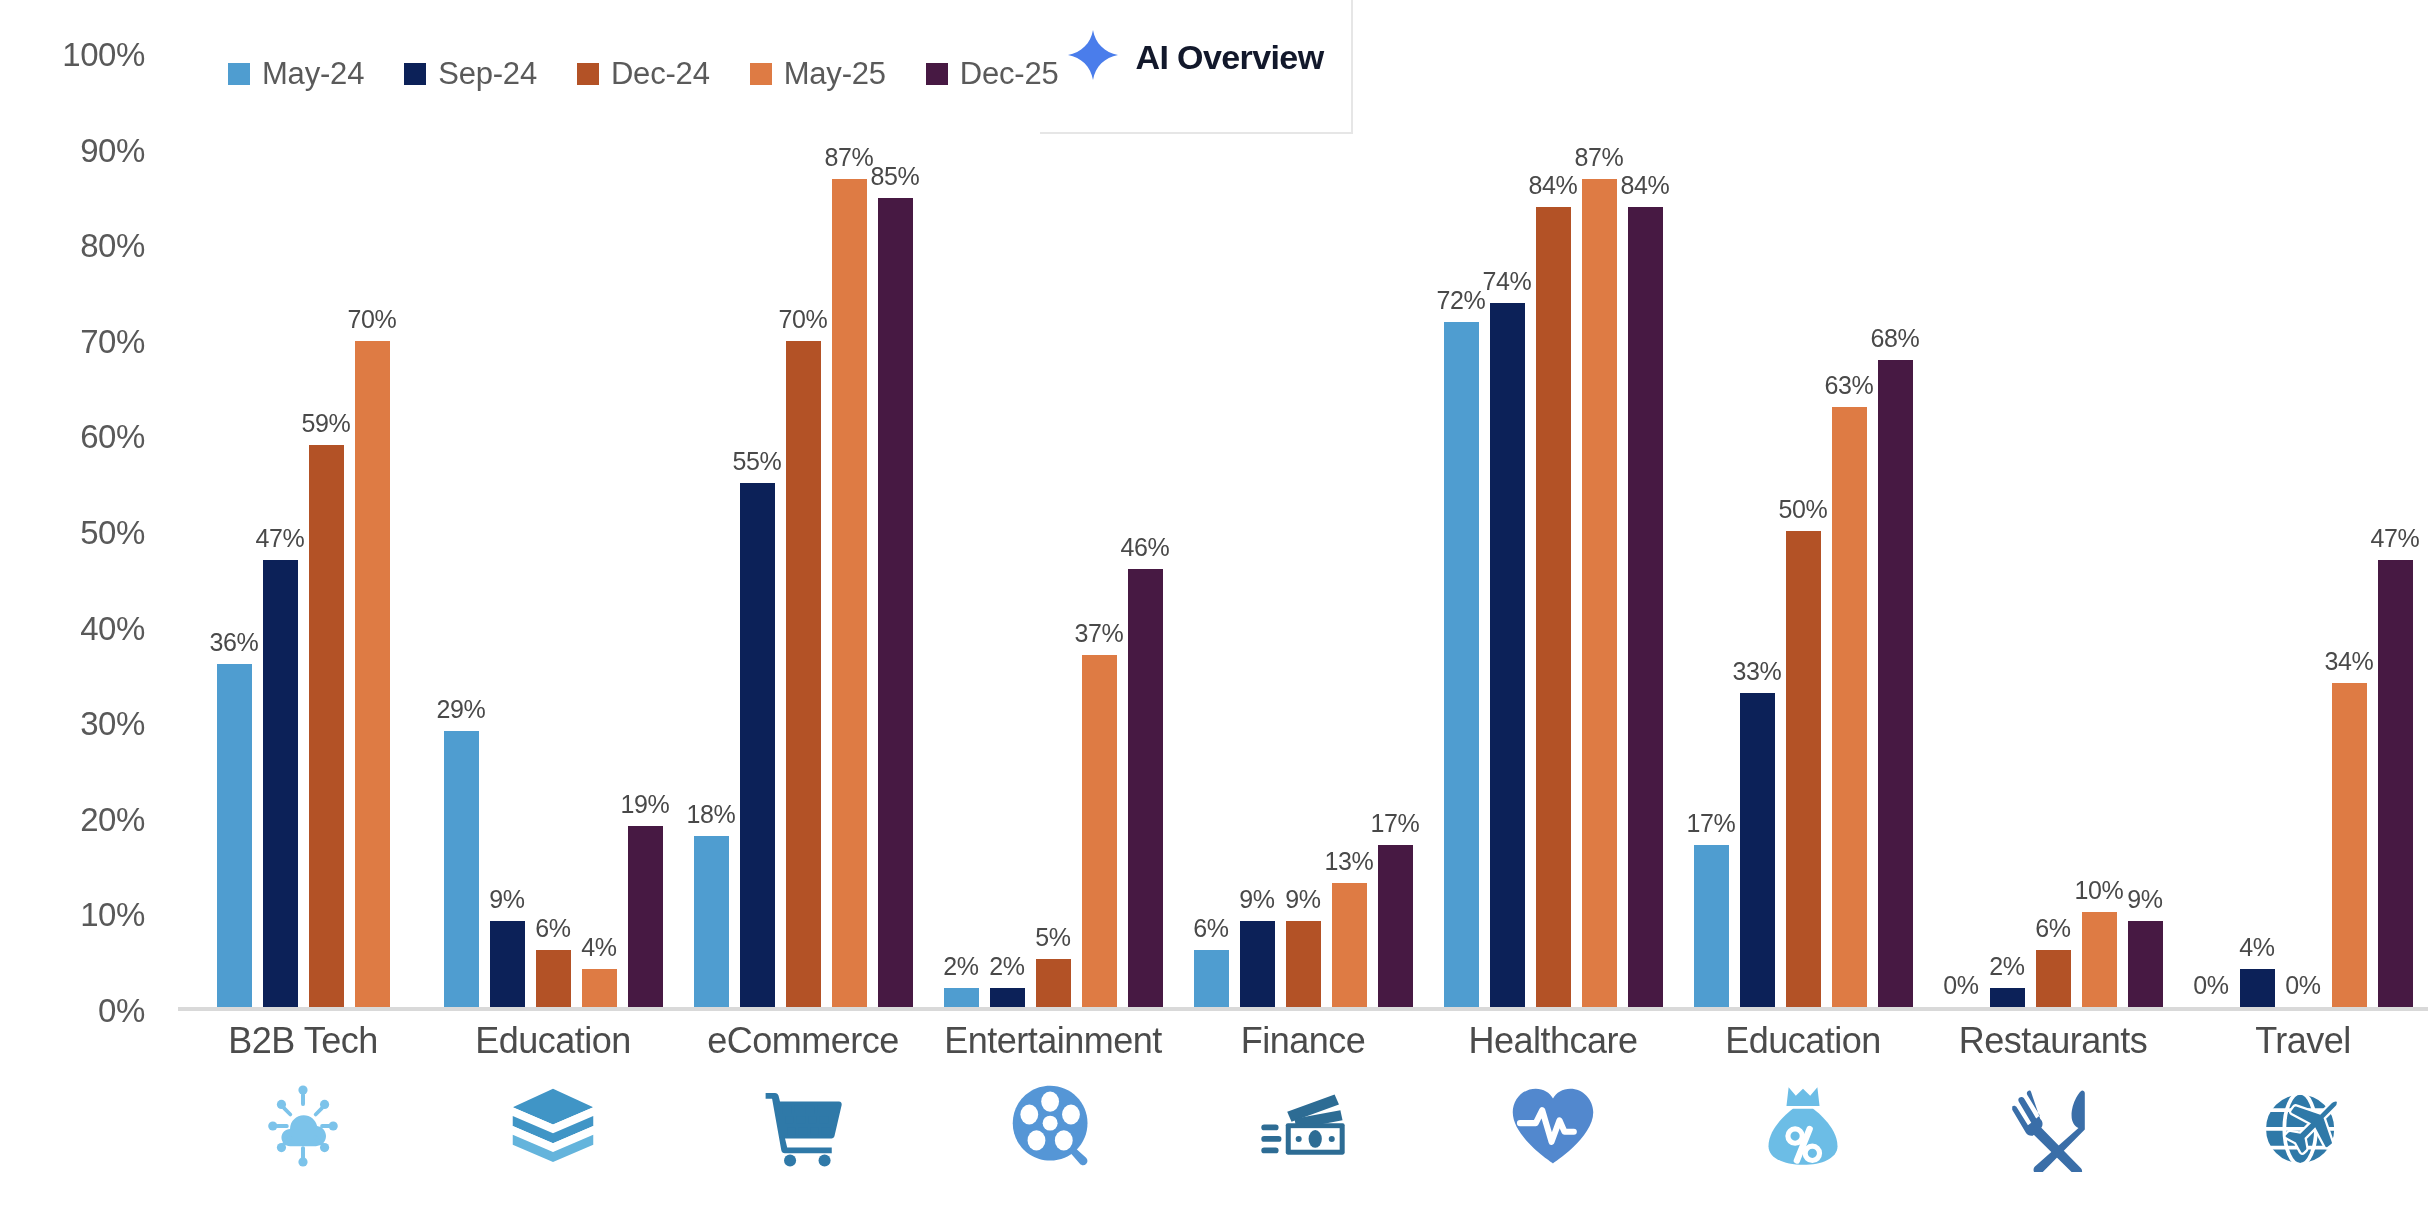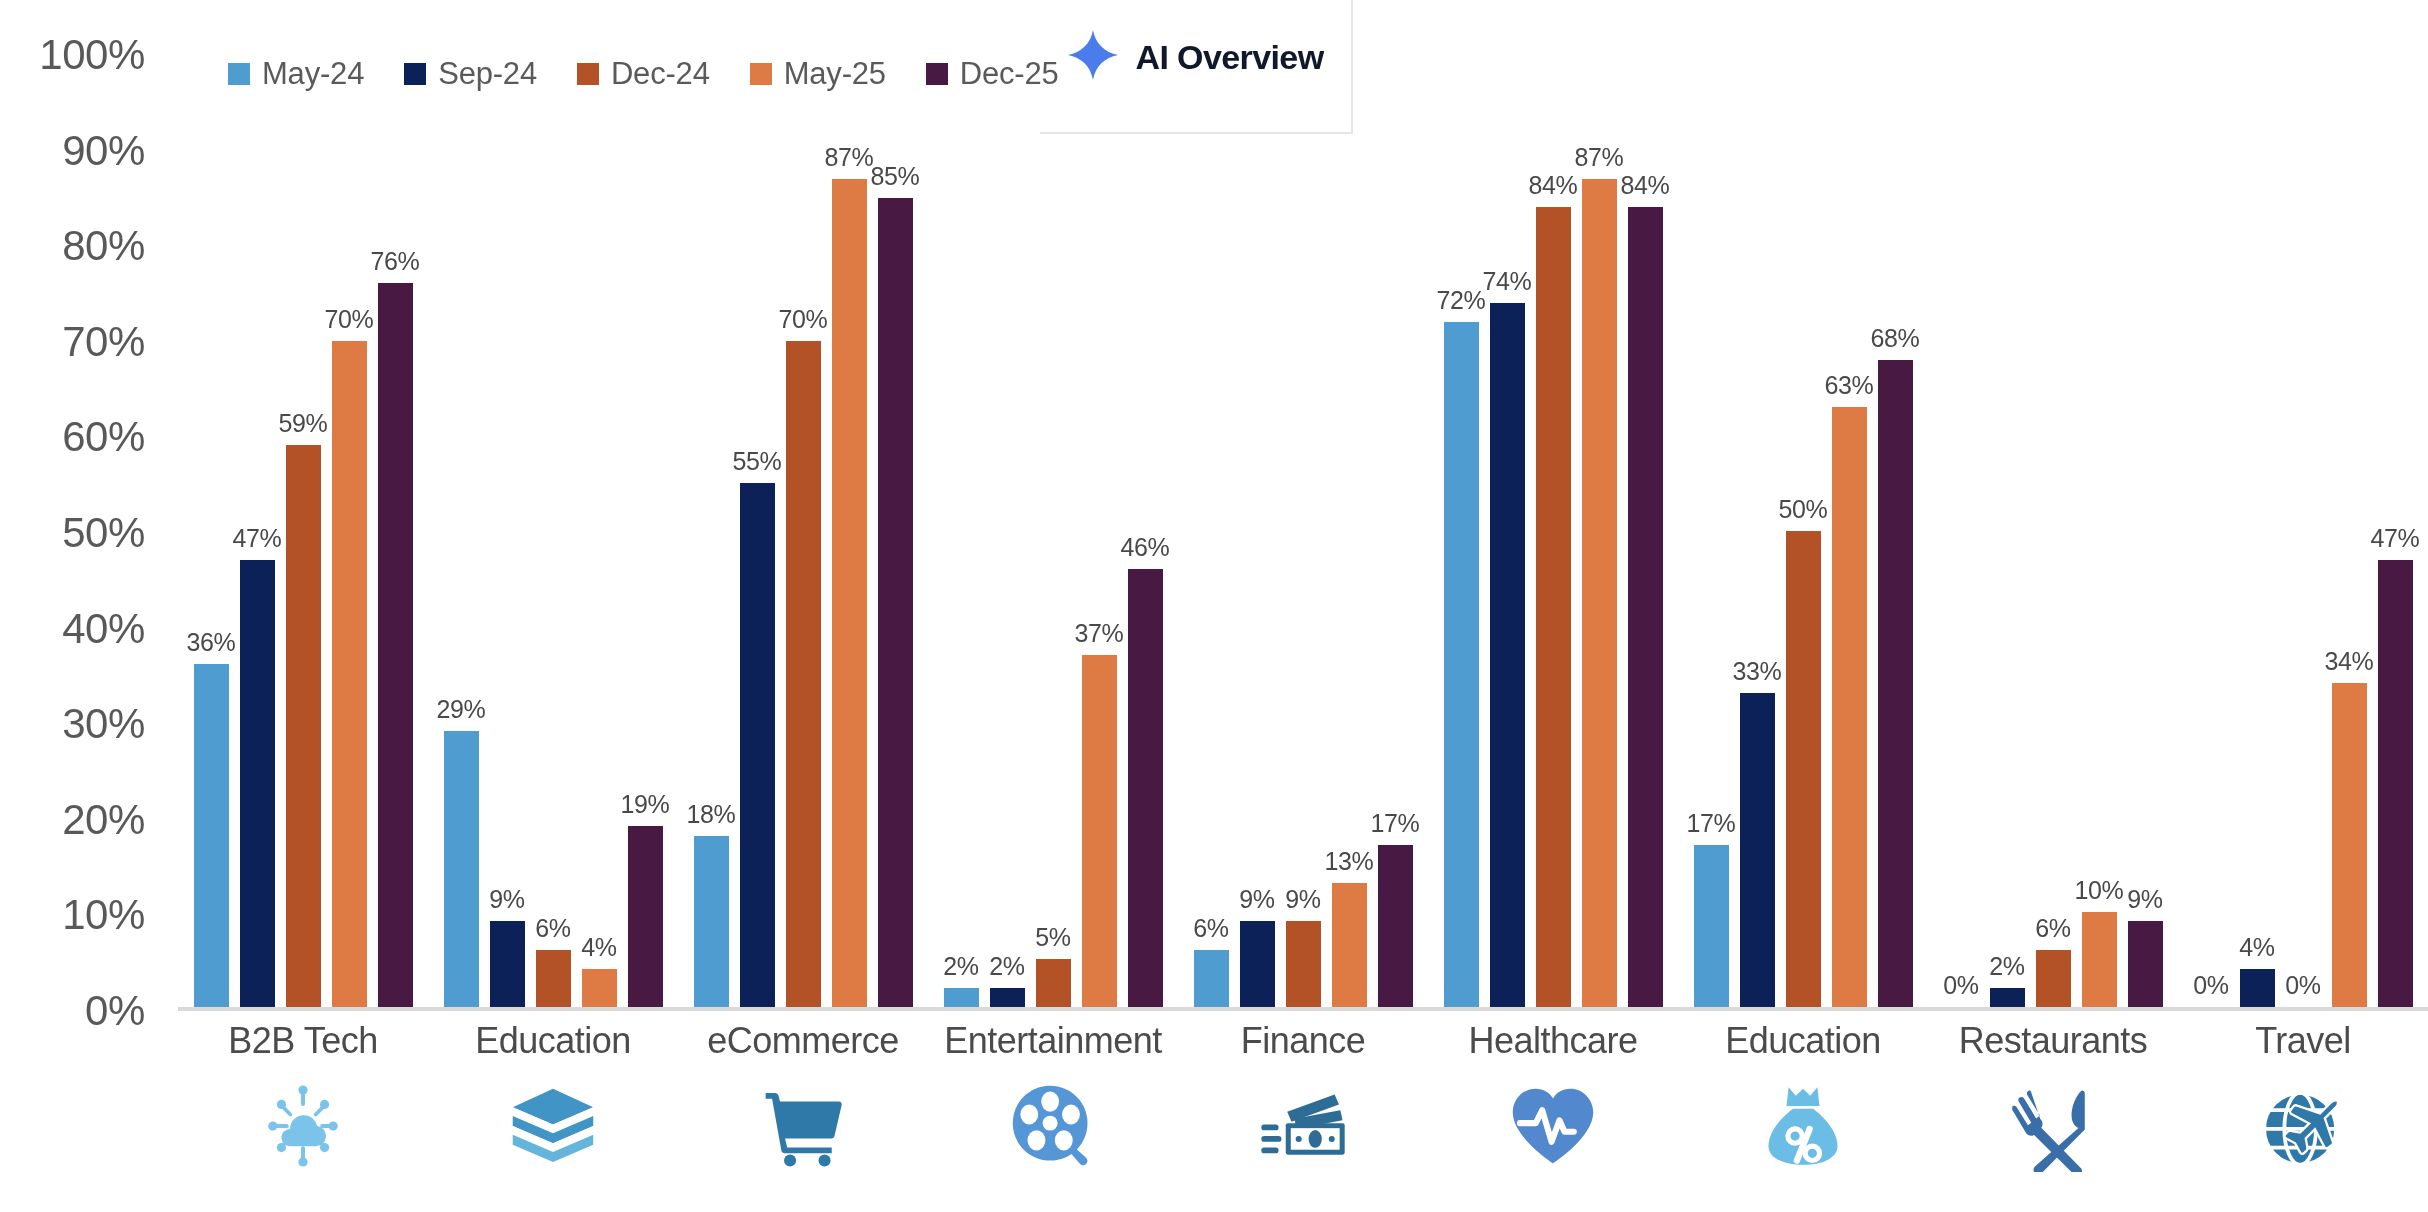--- a/index.html
+++ b/index.html
@@ -77,21 +77,21 @@
     width: 2250px;
     height: 956px;
   }
   #gridwrap { position: absolute; inset: 0; }
 
   .ytick {
     position: absolute;
     right: 100.5%;
     transform: translateY(-50%);
     margin-right: 22px;
-    font-size: 42px;
+    font-size: 33px;
     color: #595959;
     white-space: nowrap;
     letter-spacing: -0.5px;
   }
 
   #baseline {
     position: absolute;
     left: 0; right: 0;
     bottom: 0;
     height: 4px;
@@ -221,24 +221,20 @@
             <span class="bar-value" style="bottom: calc(47% + 9px);">47%</span>
             <div class="bar" style="height: 47%; background: rgb(12, 33, 88);"></div>
           </div>
           <div class="bar-slot">
             <span class="bar-value" style="bottom: calc(59% + 9px);">59%</span>
             <div class="bar" style="height: 59%; background: rgb(179, 82, 38);"></div>
           </div>
           <div class="bar-slot">
             <span class="bar-value" style="bottom: calc(70% + 9px);">70%</span>
             <div class="bar" style="height: 70%; background: rgb(222, 123, 68);"></div>
-          </div>
-          <div class="bar-slot">
-            <span class="bar-value" style="bottom: calc(76% + 9px);">76%</span>
-            <div class="bar" style="height: 76%; background: rgb(71, 25, 67);"></div>
           </div>
         </div>
         <div class="group">
           <div class="bar-slot">
             <span class="bar-value" style="bottom: calc(29% + 9px);">29%</span>
             <div class="bar" style="height: 29%; background: rgb(79, 157, 208);"></div>
           </div>
           <div class="bar-slot">
             <span class="bar-value" style="bottom: calc(9% + 9px);">9%</span>
             <div class="bar" style="height: 9%; background: rgb(12, 33, 88);"></div>

